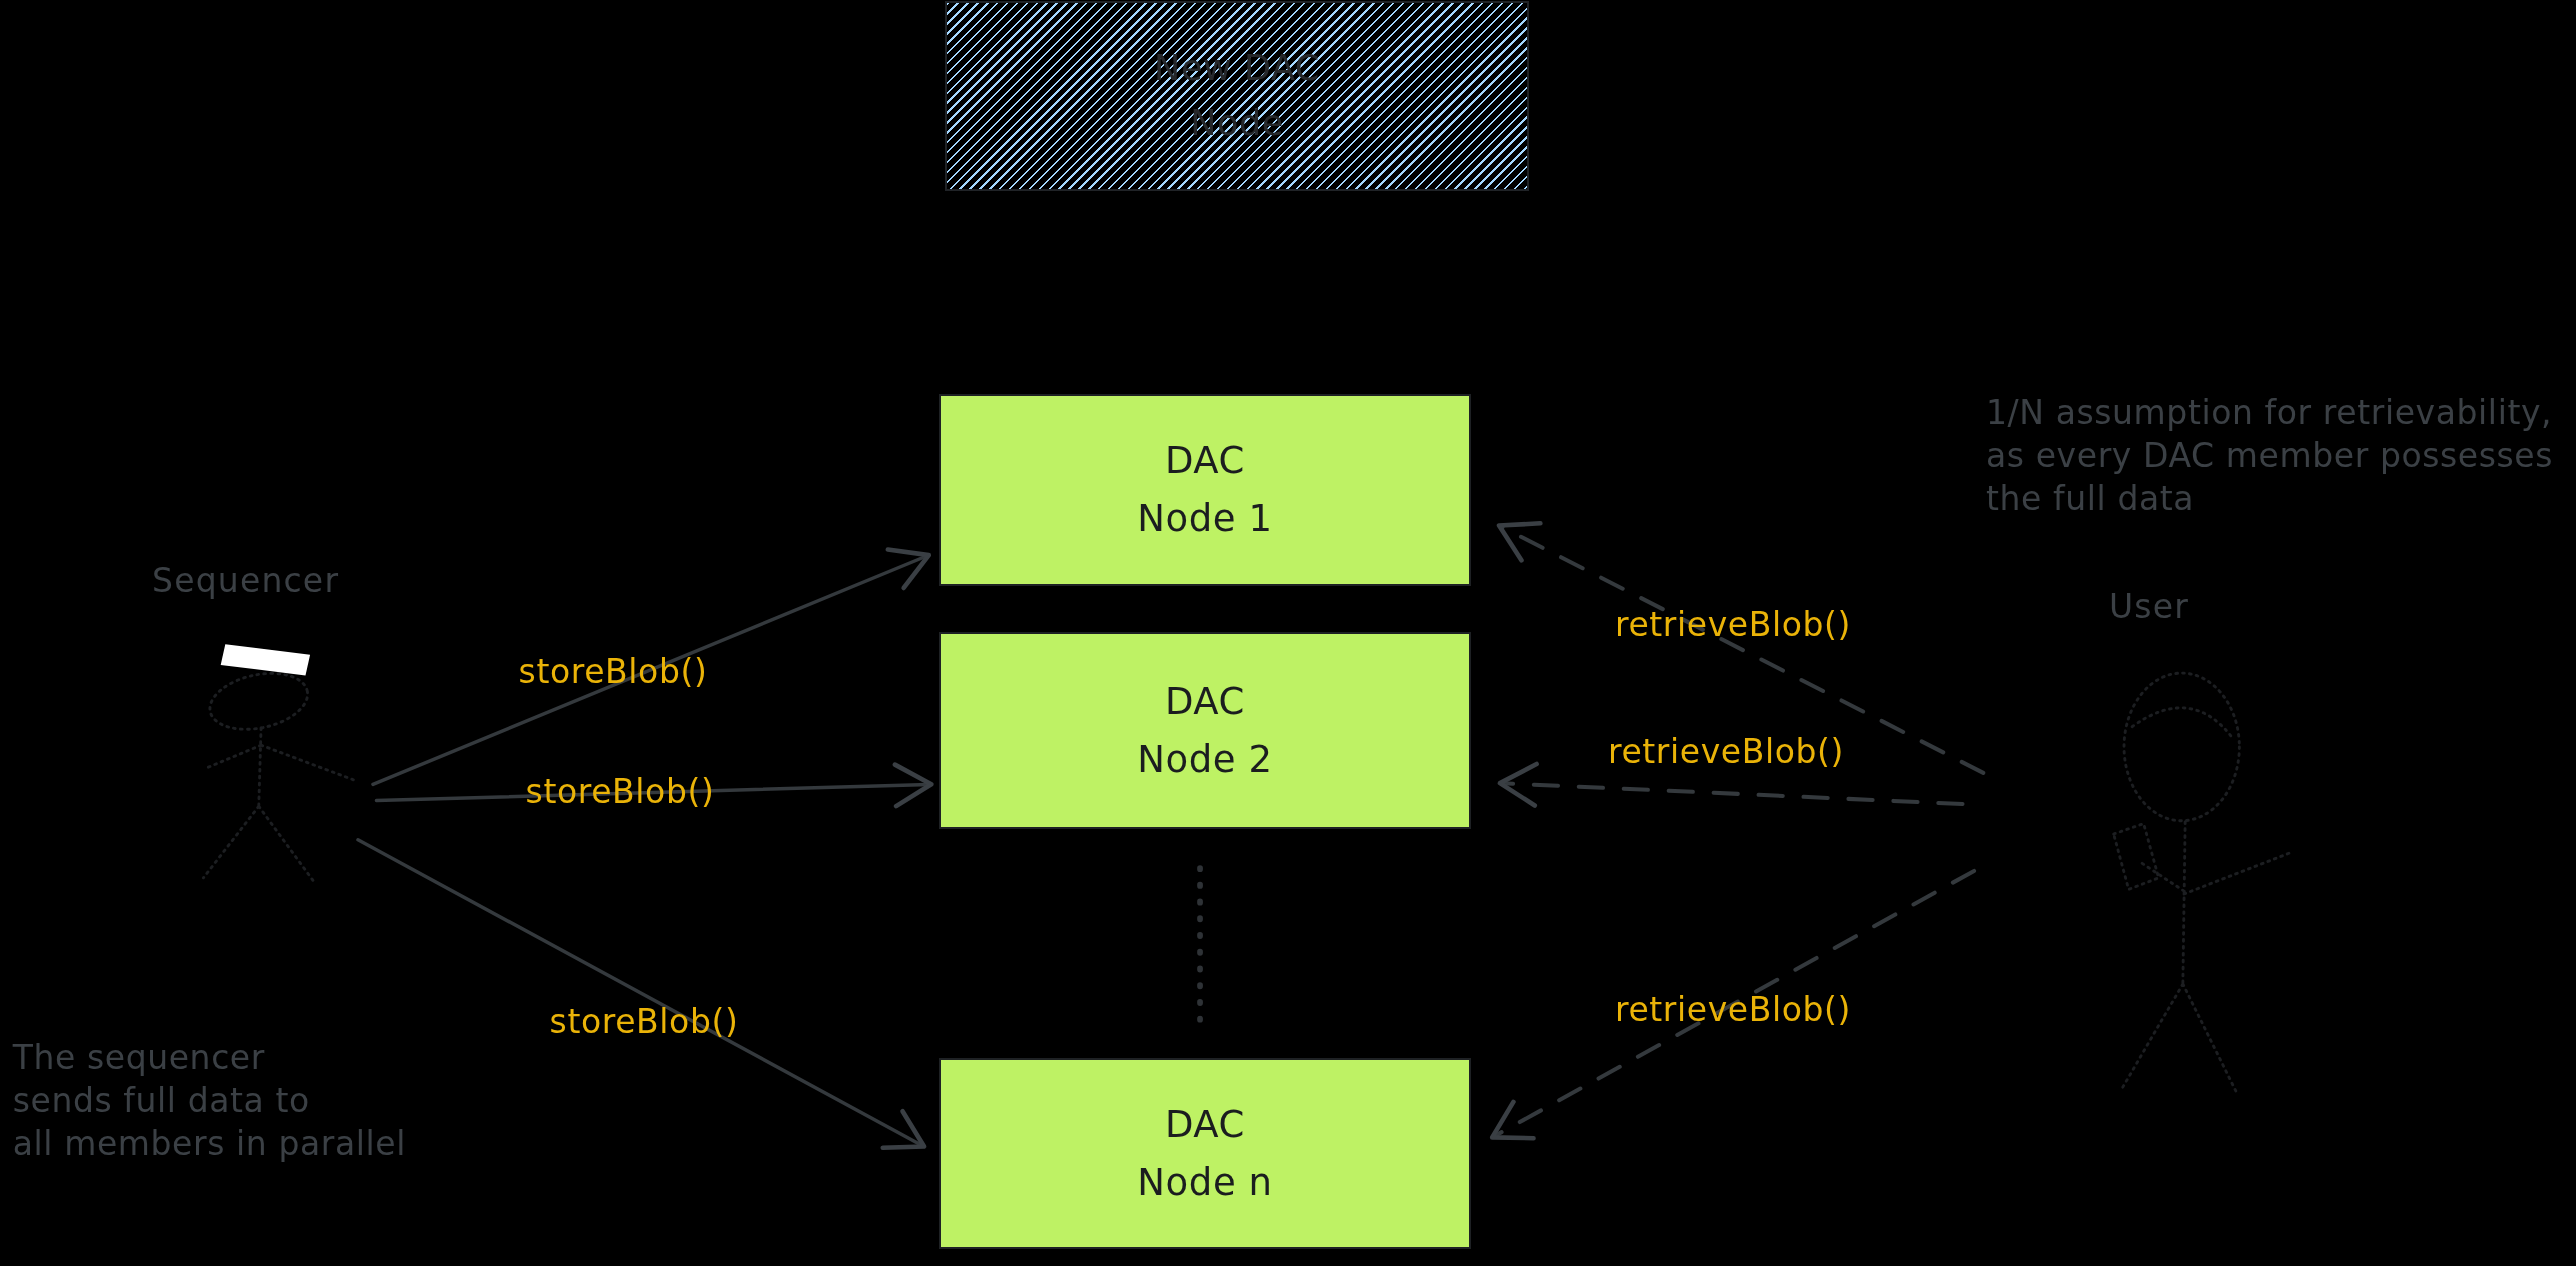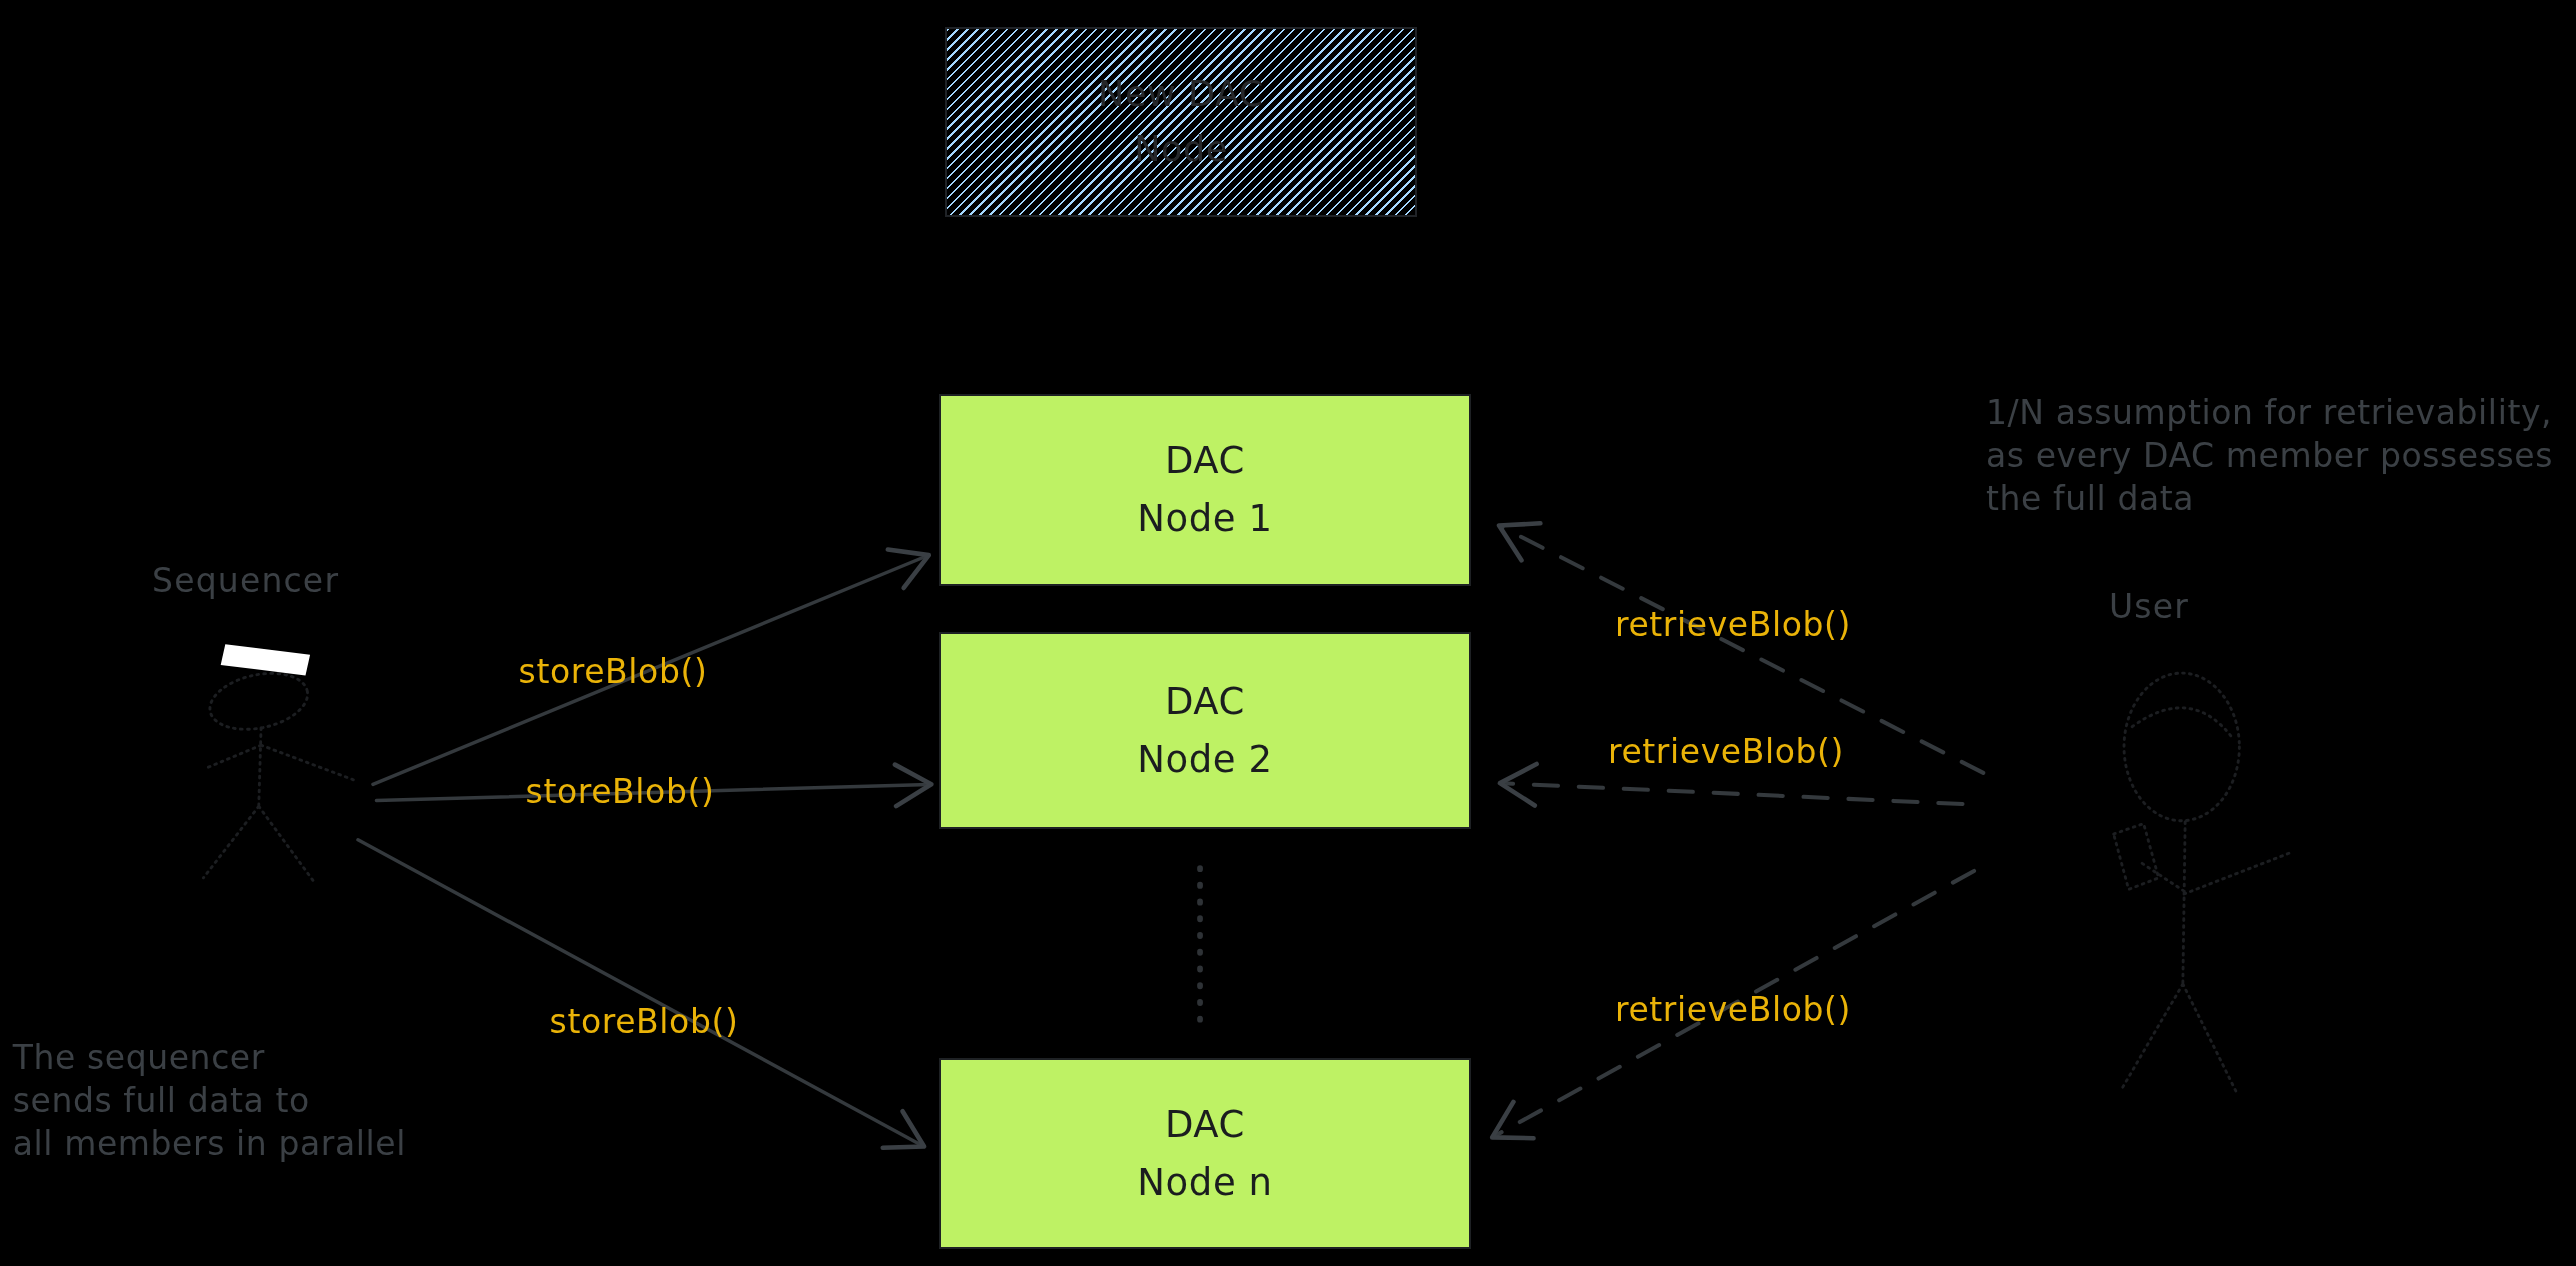--- a/index.html
+++ b/index.html
@@ -8,21 +8,21 @@
     font-family:"DejaVu Sans","Liberation Sans",sans-serif;overflow:hidden;
   }
   
   .node-box{
     position:absolute;display:flex;align-items:center;justify-content:center;
     background:#bef264;border:2.9px solid #1e2124;box-sizing:border-box;
     color:#1b1d1f;font-size:37px;line-height:58px;text-align:center;
     white-space:pre-line;letter-spacing:0.6px;
   }
   #box-new{
-    left:945px;top:27px;width:472px;height:190px;
+    left:945px;top:1px;width:584px;height:190px;
     background:repeating-linear-gradient(135deg,#a5d8ff 0 1.7px,transparent 1.7px 7px);
     background-color:#000;color:#26282b;font-size:35px;line-height:55px;
     border-color:#202327;
   }
   #box-node1{left:939px;top:394px;width:532px;height:192px;}
   #box-node2{left:939px;top:632px;width:532px;height:197px;}
   #box-noden{left:939px;top:1058px;width:532px;height:191px;}
   
   .note{
     position:absolute;color:#3b4045;font-size:33px;line-height:43px;

